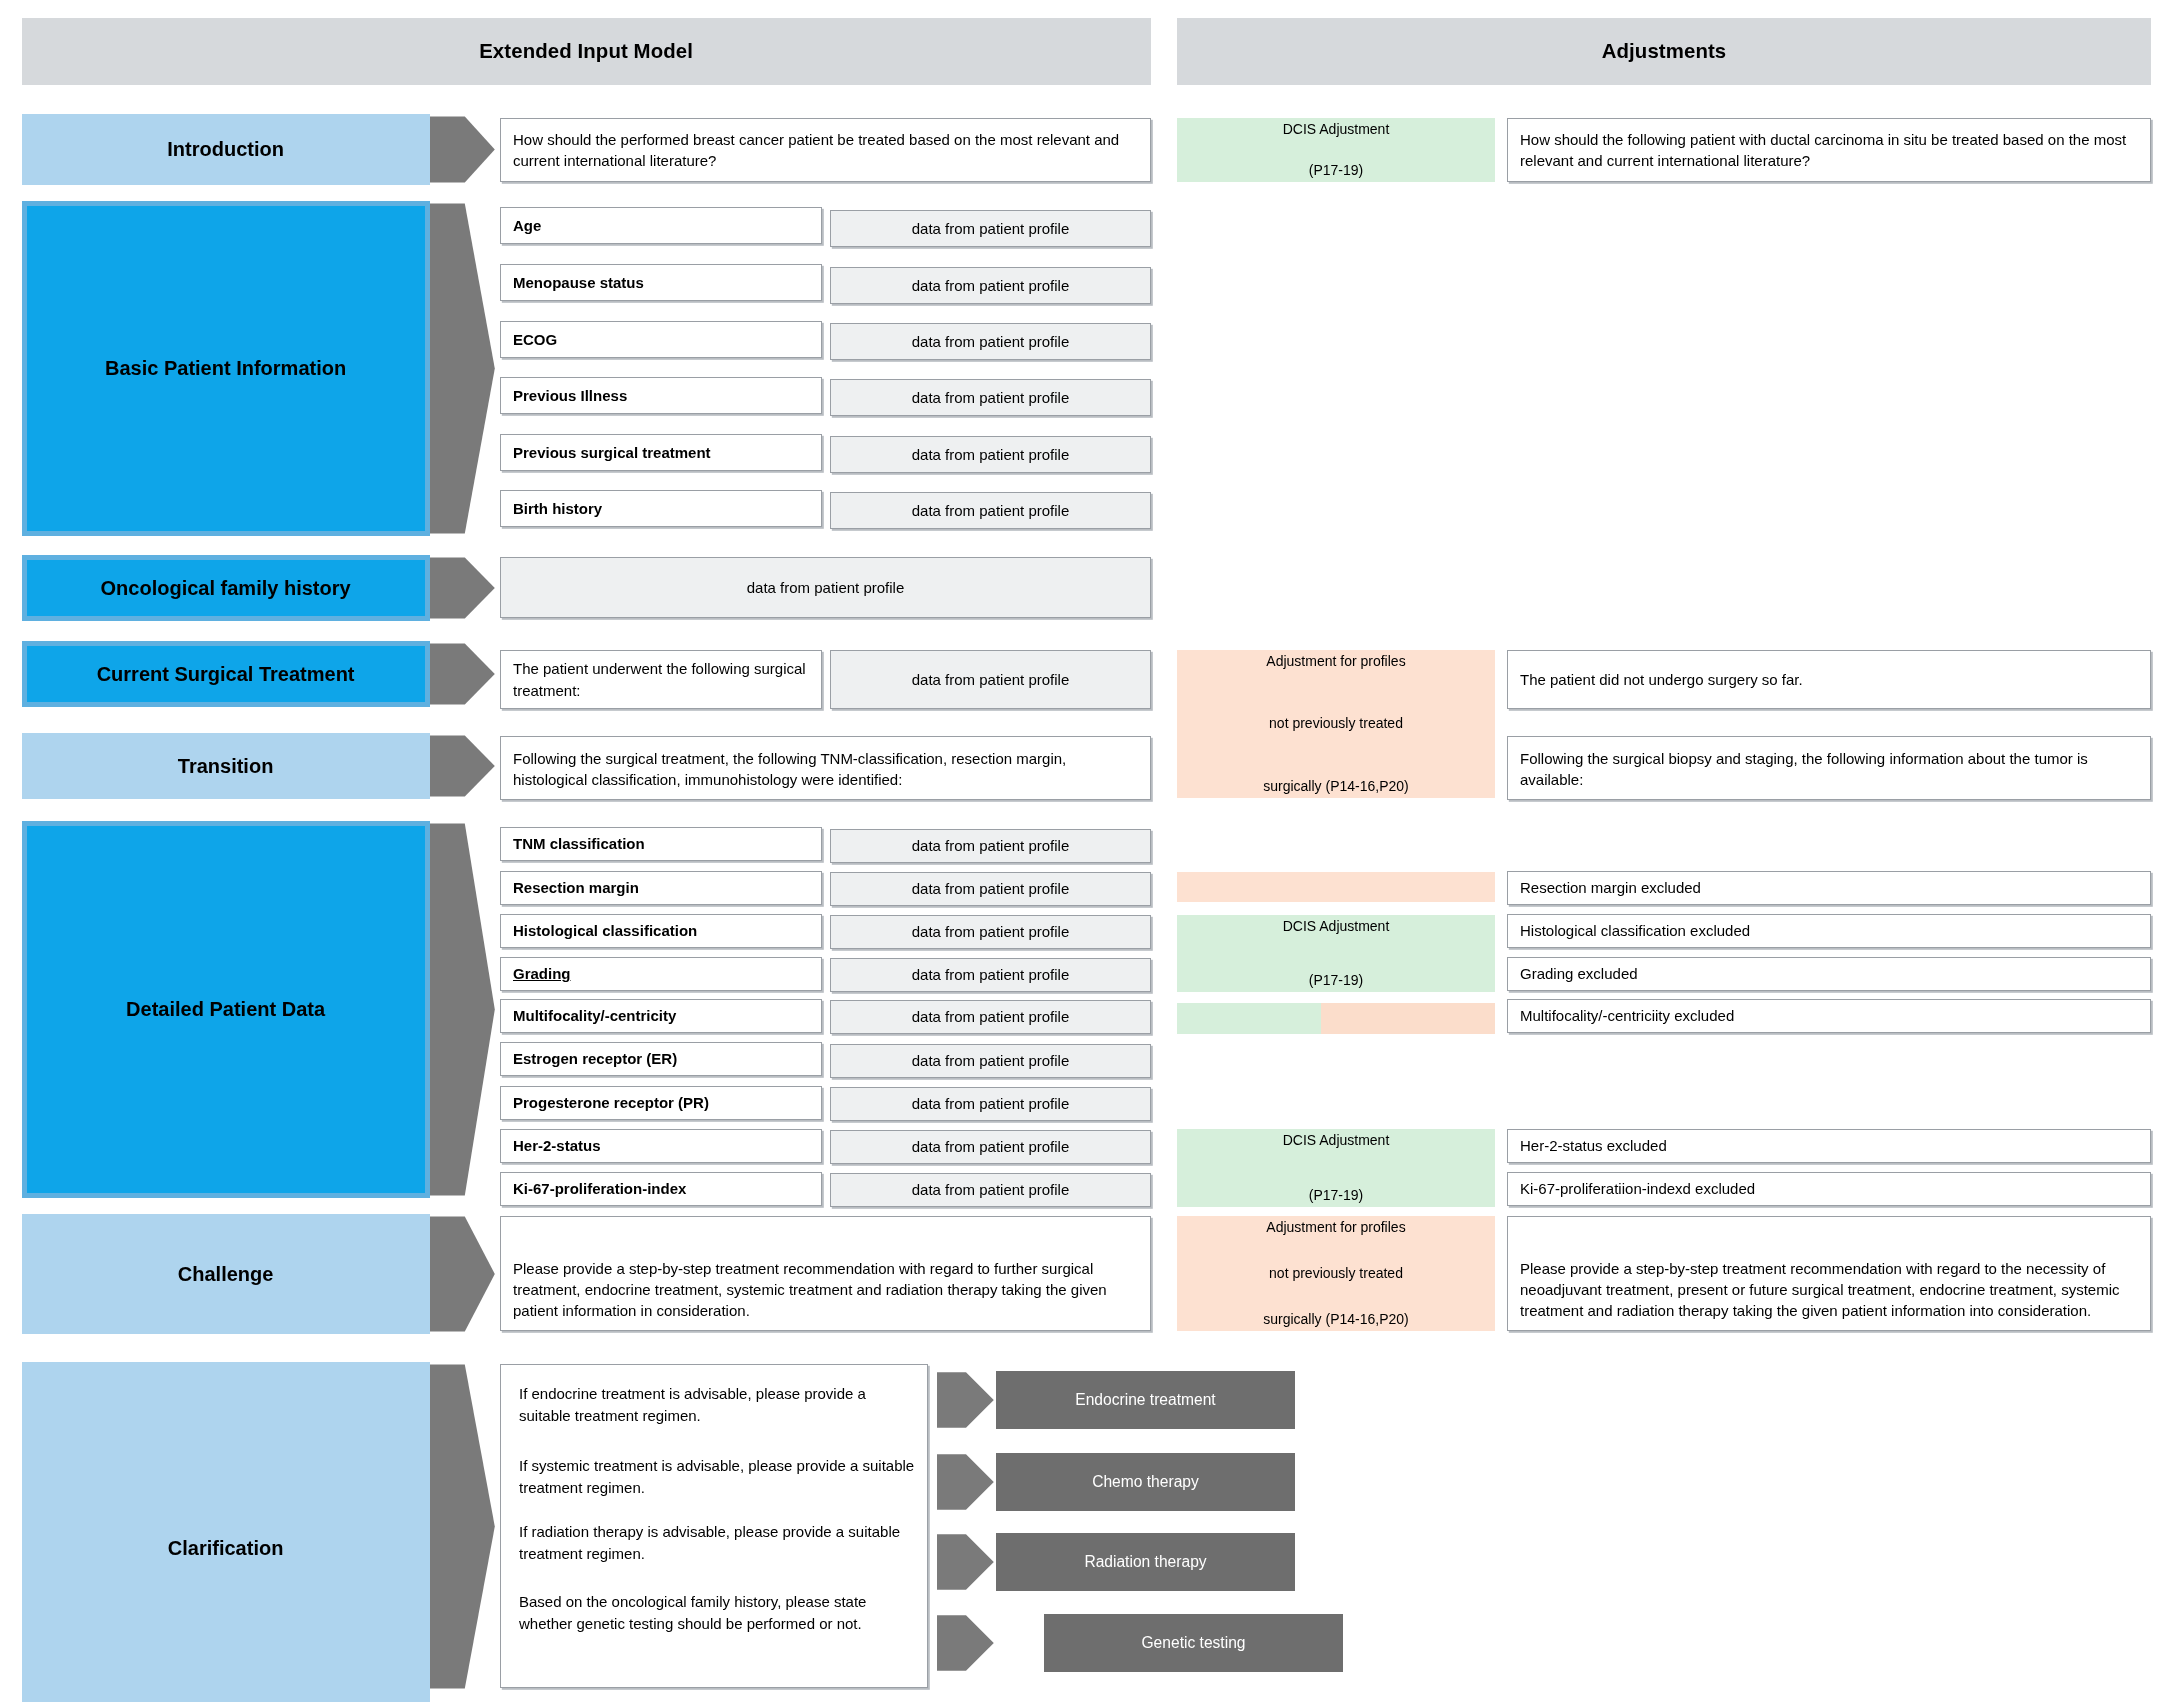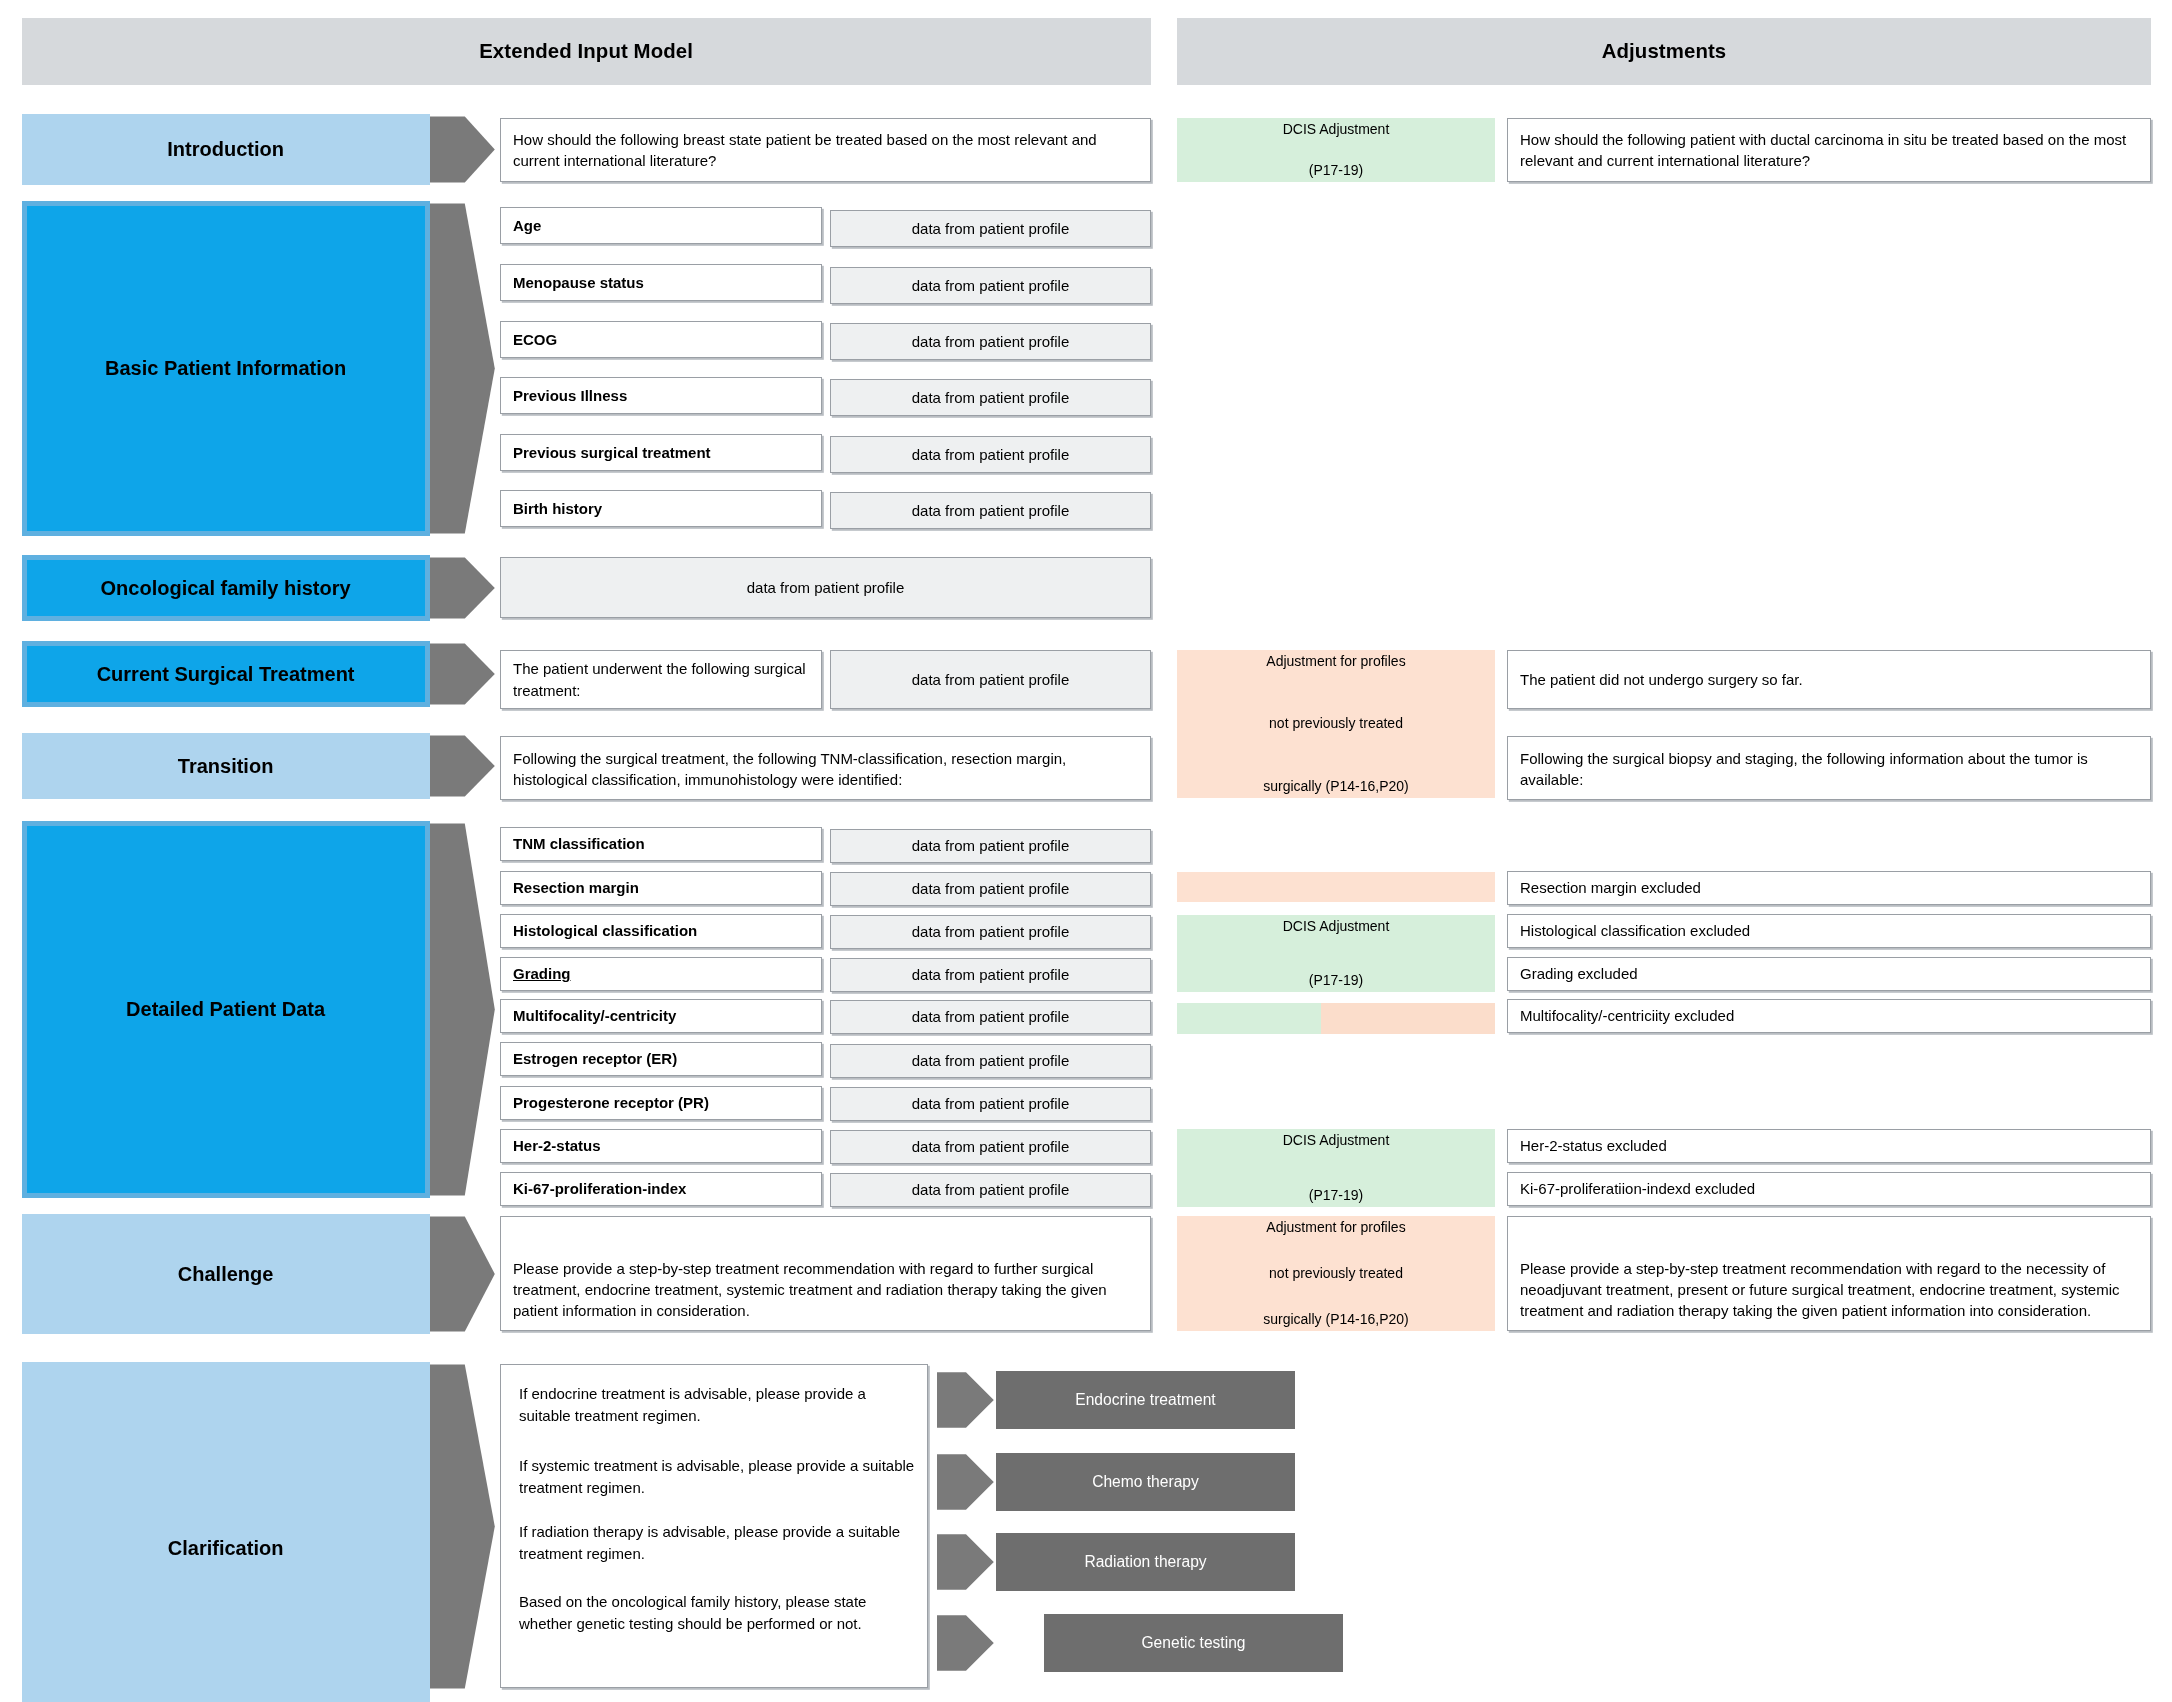--- a/index.html
+++ b/index.html
@@ -81,21 +81,21 @@
 
 <div class="abs stage-filled" style="left:21.6px;top:114px;width:408px;height:71px;">
   <span>Introduction</span>
 </div>
 
 <svg class="abs chev" style="left:430px;top:114px;" width="66" height="71" viewBox="0 0 110 118">
   <polygon points="0,4 58,4 108,59 58,114 0,114" fill="#7a7a7a"></polygon>
 </svg>
 
 <div class="abs pbox" style="left:500px;top:118px;width:651px;height:64px;">
-  <span>How should the following breast state patient be treated based on the most relevant and current international literature?</span>
+  <span>How should the performed breast cancer patient be treated based on the most relevant and current international literature?</span>
 </div>
 
 <div class="abs adj green" style="left:1177px;top:118px;width:318px;height:64px;flex-direction:column;">
   <span>DCIS Adjustment</span>
   <span>(P17-19)</span>
 </div>
 
 <div class="abs pbox" style="left:1507px;top:118px;width:644px;height:64px;">
   <span>How should the following patient with ductal carcinoma in situ be treated based on the most relevant and current international literature?</span>
 </div>

